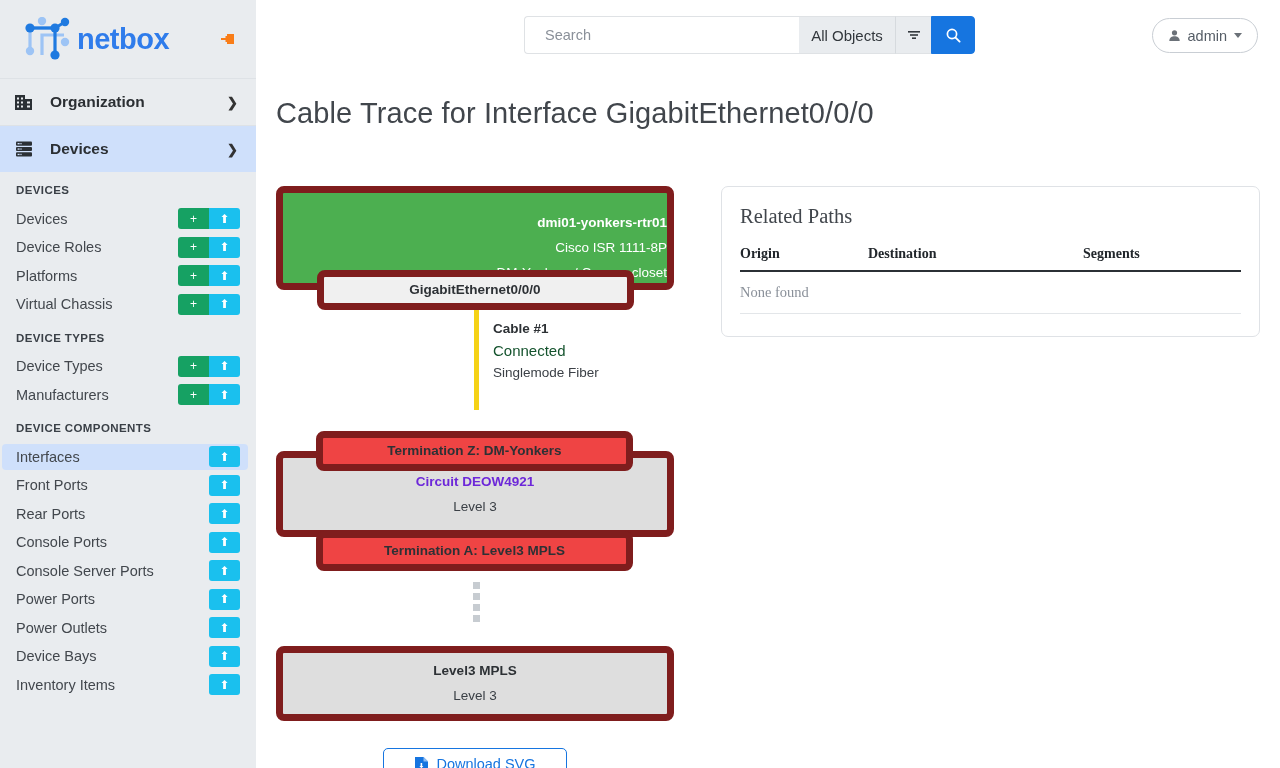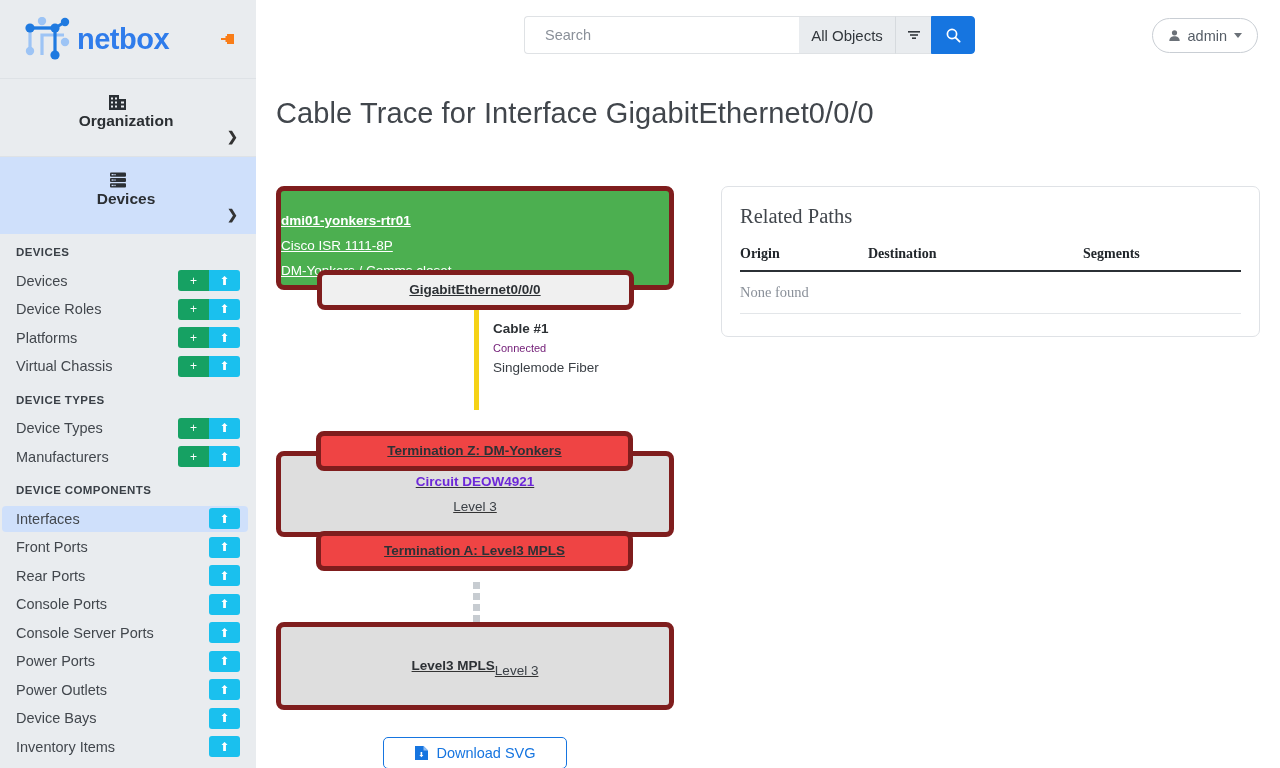--- a/index.html
+++ b/index.html
@@ -32,21 +32,20 @@
     letter-spacing: -0.5px; margin-left: 2px;
   }
   .pin-icon { margin-left: auto; width: 18px; height: 18px; }
 
   .nav-group-header {
     display: flex; align-items: center;
     padding: 13px 18px 13px 14px;
     font-size: 15.5px; font-weight: bold; color: #2b2f33;
     cursor: pointer;
     border-top: 1px solid #dee2e6;
-    flex-direction: column;
   }
   .nav-group-header.active { background: #cfe0fb; }
   .nav-group-header .gicon { width: 26px; margin-right: 10px; display:flex; align-items:center;}
   .nav-group-header .chev { margin-left: auto; color: #333; font-size: 13px; line-height: 1; }
 
   .nav-section-title {
     font-size: 11.5px; font-weight: bold; color: #3a4047;
     letter-spacing: 0.4px;
     padding: 12px 0 7px 16px;
     text-transform: uppercase;
@@ -141,25 +140,24 @@
     letter-spacing: 0.1px;
   }
 
   .content { display: flex; padding: 36px 20px 0 20px; }
   .trace-col { width: 420px; position: relative; }
   .paths-col { flex: 1; padding-left: 25px; }
 
   
   .trace { position: relative; width: 398px; }
   .node {
-    border: 5px solid #7f1d1d;
+    border: 7px solid #7f1d1d;
     border-radius: 8px;
-    text-align: left;
+    text-align: right;
     position: relative;
-    text-decoration: underline;
   }
   .node-device {
     background: #4caf50;
     height: 104px;
     padding-top: 22px;
     color: #fff;
   }
   .node-device .n1 { font-size: 13.5px; font-weight: bold; }
   .node-device .n2 { font-size: 13.5px; margin-top: 10px; }
   .node-device .n3 { font-size: 13.5px; margin-top: 10px; }
@@ -181,21 +179,21 @@
   .cable-line {
     position: absolute; left: 198px; top: 0;
     width: 5px; height: 100px;
     background: #f5d216;
   }
   .cable-info {
     position: absolute; left: 217px; top: 11px;
     text-align: left;
   }
   .cable-info .c1 { font-size: 13.5px; font-weight: bold; color: #2d3135; }
-  .cable-info .c2 { font-size: 11px; color: #701a75; margin-top: 6px; }
+  .cable-info .c2 { font-size: 15px; color: #14532d; margin-top: 6px; }
   .cable-info .c3 { font-size: 13.5px; color: #3b4046; margin-top: 6px; }
 
   .circuit-block { position: relative; height: 170px; }
   .node-circuit {
     background: #dedede;
     position: absolute; left: 0; top: 41px;
     width: 398px; height: 86px;
     display: flex; flex-direction: column;
     align-items: center; justify-content: center;
     z-index: 1;
@@ -214,23 +212,23 @@
   .term-a { top: 121px; }
 
   .dotted-gap { height: 42px; position: relative; }
   .dot {
     position: absolute; left: 197px;
     width: 7px; height: 7px; background: #c7ccd1;
   }
 
   .node-provider {
     background: #dedede;
-    height: 88px;
-    display: flex; flex-direction: row;
-    align-items: center; justify-content: center;
+    height: 75px;
+    display: flex; flex-direction: column;
+    align-items: center; justify-content: center; margin-top: 24px;
   }
   .node-provider .p1 { font-size: 13.5px; font-weight: bold; color: #2d3135; }
   .node-provider .p2 { font-size: 13.5px; color: #3b4046; margin-top: 10px; }
 
   .download-row { text-align: center; margin-top: 27px; }
   .download-btn {
     display: inline-flex; align-items: center; gap: 7px;
     padding: 7px 30px;
     border: 1px solid #1675e0; border-radius: 5px;
     background: #fff; color: #1675e0;

